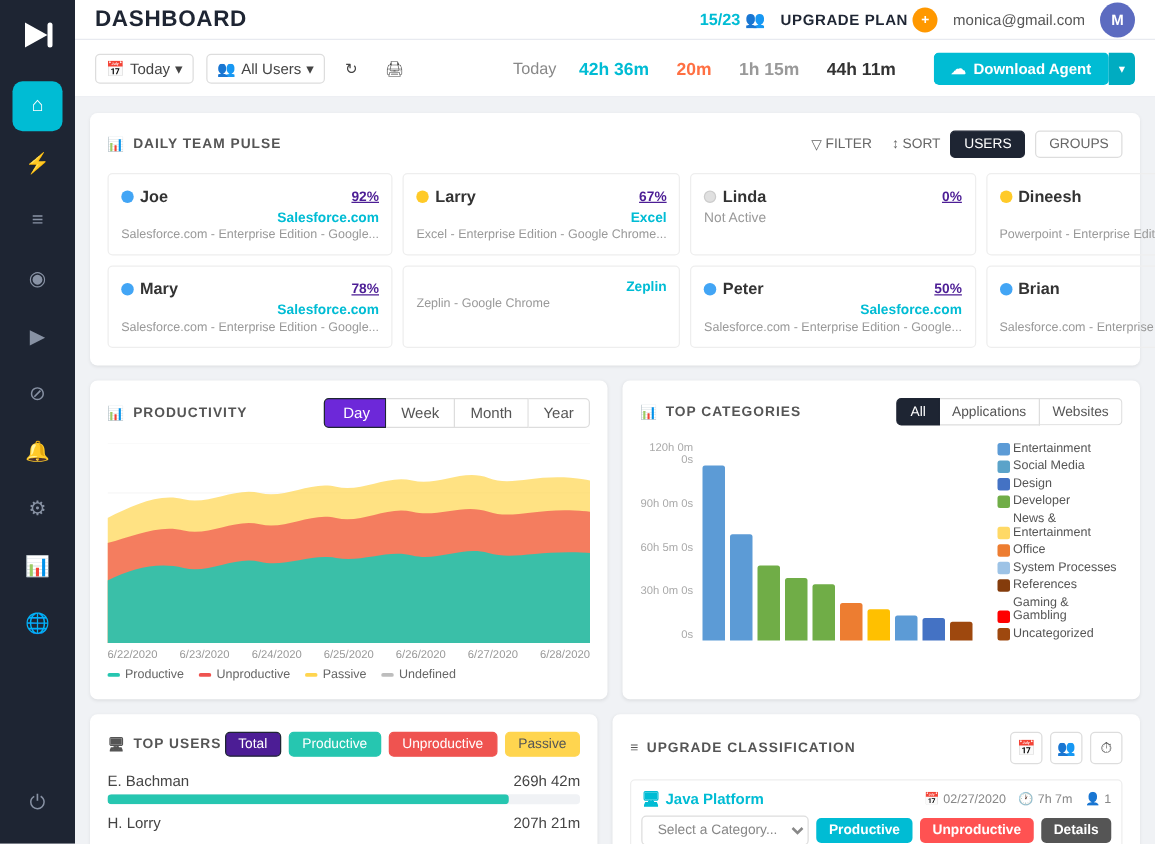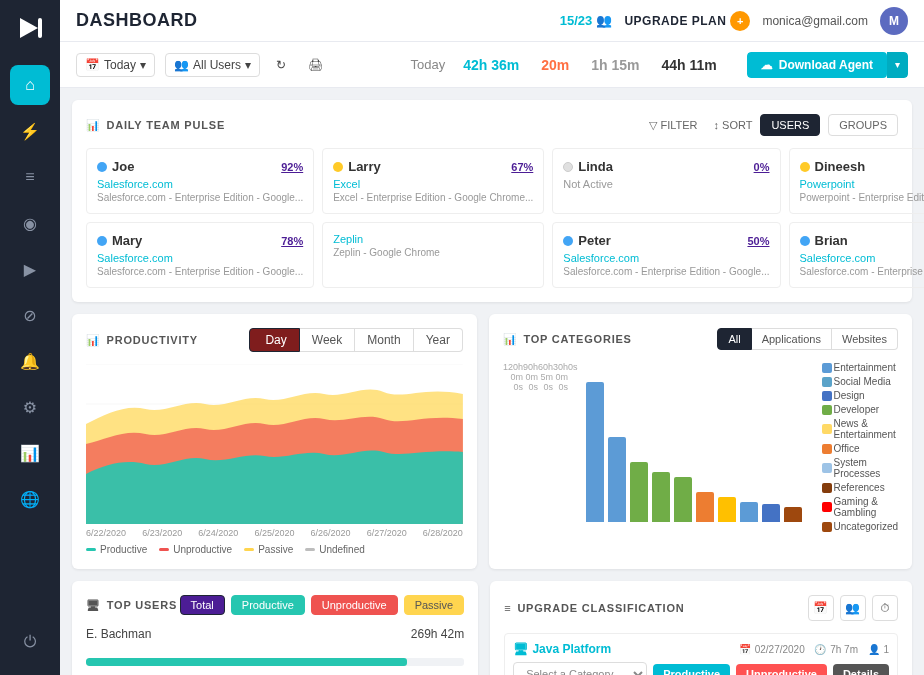--- a/index.html
+++ b/index.html
@@ -10,21 +10,21 @@
     .sidebar-logo { width: 36px; height: 36px; margin-bottom: 16px; display: flex; align-items: center; justify-content: center; }
     .sidebar-logo svg { width: 28px; height: 28px; }
     .sidebar-item { width: 40px; height: 40px; display: flex; align-items: center; justify-content: center; border-radius: 8px; margin: 3px 0; cursor: pointer; color: #8892a4; font-size: 16px; }
     .sidebar-item.active { background: #00bcd4; color: white; }
     .sidebar-bottom { margin-top: auto; }
 
     
     .main { flex: 1; display: flex; flex-direction: column; overflow: hidden; }
 
     
-    .topbar { background: white; height: 42px; display: flex; align-items: center; padding: 0 16px; border-bottom: 1px solid #e8eaf0; gap: 12px; flex-shrink: 0; }
+    .topbar { background: white; height: 32px; display: flex; align-items: center; padding: 0 16px; border-bottom: 1px solid #e8eaf0; gap: 12px; flex-shrink: 0; }
     .topbar-title { font-size: 18px; font-weight: 700; color: #1e2533; letter-spacing: 0.5px; }
     .topbar-spacer { flex: 1; }
     .topbar-stat { display: flex; align-items: center; gap: 4px; color: #00bcd4; font-weight: 600; font-size: 13px; }
     .upgrade-btn { background: none; border: none; color: #1e2533; font-weight: 700; font-size: 12px; letter-spacing: 0.5px; cursor: pointer; display: flex; align-items: center; gap: 4px; }
     .upgrade-icon { width: 20px; height: 20px; background: #ff9800; border-radius: 50%; display: flex; align-items: center; justify-content: center; color: white; font-size: 11px; }
     .user-email { font-size: 12px; color: #555; }
     .user-avatar { width: 28px; height: 28px; background: #5c6bc0; border-radius: 50%; display: flex; align-items: center; justify-content: center; color: white; font-weight: 700; font-size: 12px; }
 
     
     .toolbar { background: white; height: 46px; display: flex; align-items: center; padding: 0 16px; gap: 10px; border-bottom: 1px solid #e8eaf0; flex-shrink: 0; }
@@ -49,63 +49,63 @@
     
     .pulse-controls { display: flex; align-items: center; gap: 8px; }
     .pulse-btn { padding: 4px 10px; border: 1px solid #ddd; border-radius: 4px; background: white; cursor: pointer; font-size: 11px; color: #666; }
     .pulse-btn.active { background: #1e2533; color: white; border-color: #1e2533; }
     .pulse-grid { display: grid; grid-template-columns: repeat(4, 1fr); gap: 8px; }
     .pulse-user { border: 1px solid #eee; border-radius: 4px; padding: 10px; }
     .pulse-user-header { display: flex; align-items: center; justify-content: space-between; margin-bottom: 4px; }
     .pulse-user-name { font-weight: 600; color: #333; font-size: 13px; display: flex; align-items: center; gap: 5px; }
     .pulse-dot { width: 10px; height: 10px; border-radius: 50%; flex-shrink: 0; }
     .pulse-pct { font-weight: 700; color: #4c1d95; font-size: 11px; text-decoration: underline; }
-    .pulse-app { color: #00bcd4; font-size: 11px; font-weight: 400; margin-bottom: 2px; }
+    .pulse-app { color: #00bcd4; font-size: 11px; font-weight: 700; margin-bottom: 2px; text-align: right; }
     .pulse-desc { color: #999; font-size: 10px; white-space: nowrap; overflow: hidden; text-overflow: ellipsis; }
     .pulse-inactive { color: #999; font-size: 11px; }
 
     
     .row2 { display: grid; grid-template-columns: 1fr 1fr; gap: 12px; }
 
     
     .prod-tabs { display: flex; gap: 0; }
     .prod-tab { padding: 4px 12px; border: 1px solid #ddd; background: white; cursor: pointer; font-size: 12px; color: #555; }
     .prod-tab:first-child { border-radius: 4px 0 0 4px; }
     .prod-tab:last-child { border-radius: 0 4px 4px 0; }
-    .prod-tab.active { background: #7f1d1d; color: white; border-color: #1e2533; padding-left: 15px; }
+    .prod-tab.active { background: #6d28d9; color: white; border-color: #1e2533; padding-left: 15px; }
     .prod-tab + .prod-tab { border-left: none; }
     .chart-area { position: relative; width: 100%; height: 160px; margin-top: 8px; }
     .chart-labels-x { display: flex; justify-content: space-between; margin-top: 4px; font-size: 9px; color: #999; }
     .chart-legend { display: flex; gap: 12px; margin-top: 6px; flex-wrap: wrap; }
     .legend-item { display: flex; align-items: center; gap: 4px; font-size: 10px; color: #666; }
     .legend-dot { width: 10px; height: 3px; border-radius: 2px; }
 
     
     .cat-tabs { display: flex; gap: 0; }
     .cat-tab { padding: 4px 10px; border: 1px solid #ddd; background: white; cursor: pointer; font-size: 11px; color: #555; }
     .cat-tab:first-child { border-radius: 4px 0 0 4px; margin-left: 28px; }
     .cat-tab:last-child { border-radius: 0 4px 4px 0; }
     .cat-tab.active { background: #1e2533; color: white; border-color: #1e2533; }
     .cat-tab + .cat-tab { border-left: none; }
     .cat-chart { display: flex; gap: 8px; margin-top: 8px; }
     .cat-bars { display: flex; align-items: flex-end; gap: 4px; height: 160px; flex: 1; }
     .cat-bar-wrap { display: flex; flex-direction: column; align-items: center; }
     .cat-bar { width: 18px; border-radius: 2px 2px 0 0; }
     .cat-legend { display: flex; flex-direction: column; gap: 3px; font-size: 10px; color: #555; justify-content: center; }
-    .cat-legend-item { display: flex; align-items: center; gap: 2px; padding-left: 12px; }
+    .cat-legend-item { display: flex; align-items: flex-end; gap: 2px; padding-left: 12px; }
     .cat-legend-dot { width: 10px; height: 10px; border-radius: 2px; flex-shrink: 0; }
-    .cat-y-labels { display: flex; justify-content: flex-start; height: 160px; font-size: 9px; color: #aaa; padding-bottom: 0; }
+    .cat-y-labels { display: flex; flex-direction: column; justify-content: space-between; height: 160px; font-size: 9px; color: #aaa; padding-bottom: 0; }
     .cat-y-label { text-align: right; }
 
     
     .row3 { display: grid; grid-template-columns: 1fr 1fr; gap: 12px; }
     .users-tab { padding: 3px 10px; border: 1px solid #ddd; border-radius: 4px; background: white; cursor: pointer; font-size: 11px; color: #555; }
     .users-tab.active { background: #4c1d95; color: white; border-color: #1e2533; }
     .user-row { margin-top: 8px; }
-    .user-row-header { display: flex; justify-content: space-between; margin-bottom: 17px; font-size: 12px; color: #444; }
+    .user-row-header { display: flex; justify-content: space-between; margin-bottom: 4px; font-size: 12px; color: #444; }
     .user-bar-bg { background: #f0f2f5; border-radius: 3px; height: 8px; overflow: hidden; }
     .user-bar-fill { height: 100%; border-radius: 3px; background: #00bcd4; }
 
     
     .pend-controls { display: flex; gap: 6px; }
     .pend-ctrl-btn { width: 26px; height: 26px; border: 1px solid #ddd; border-radius: 4px; background: white; display: flex; align-items: center; justify-content: center; cursor: pointer; font-size: 12px; color: #555; }
     .pend-item { border: 1px solid #eee; border-radius: 4px; padding: 8px; margin-top: 8px; }
     .pend-item-header { display: flex; align-items: center; justify-content: space-between; margin-bottom: 6px; }
     .pend-app { color: #00bcd4; font-size: 12px; font-weight: 600; display: flex; align-items: center; gap: 4px; }
     .pend-meta { display: flex; gap: 10px; color: #888; font-size: 10px; }

